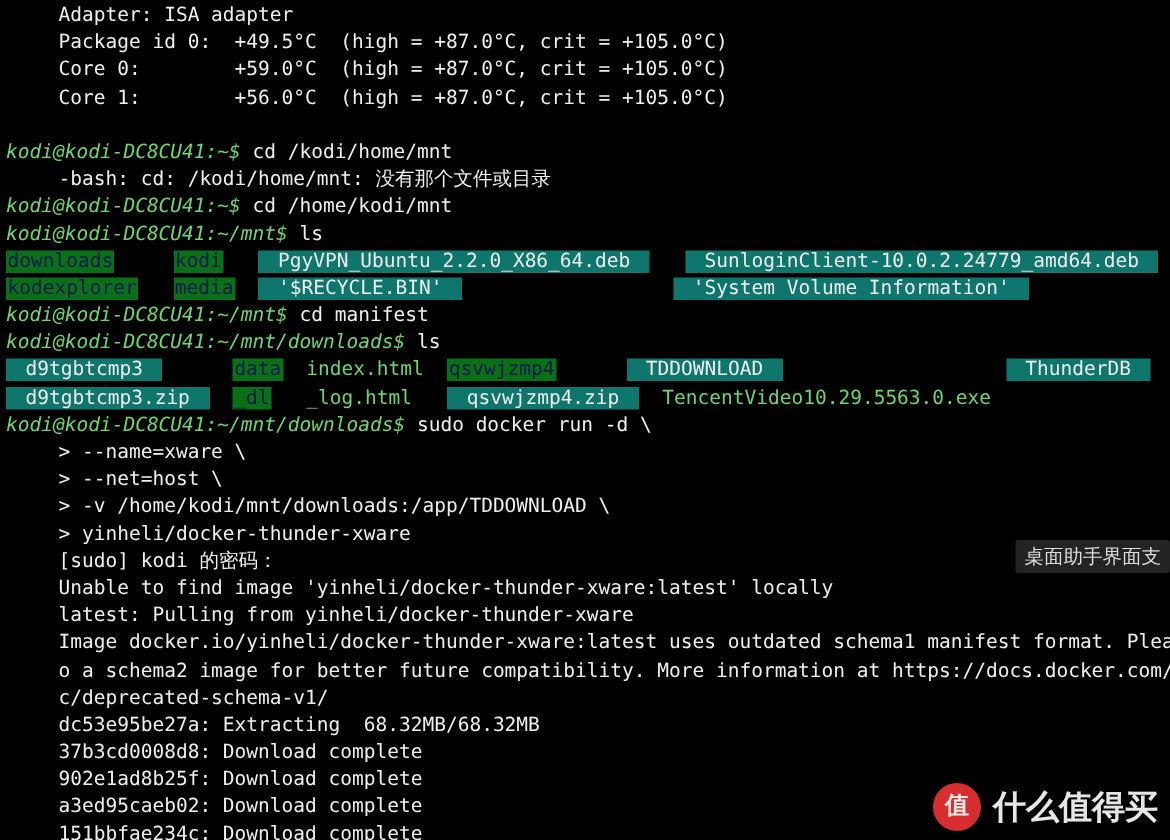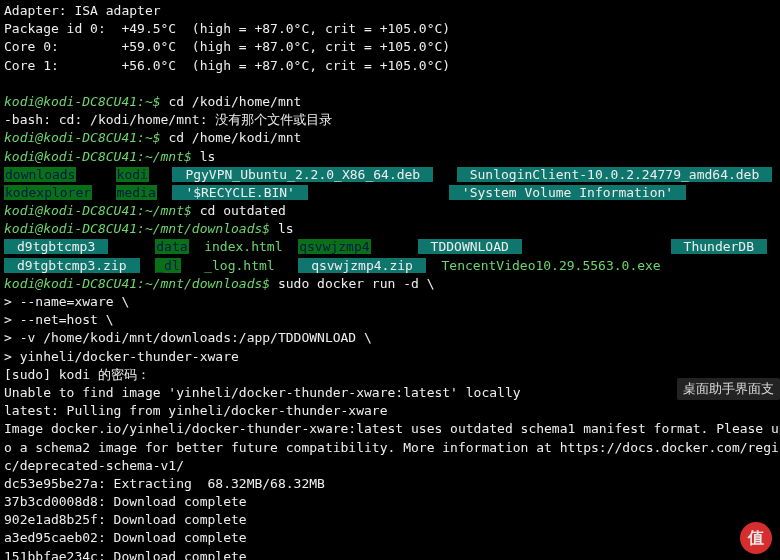--- a/index.html
+++ b/index.html
@@ -9,21 +9,21 @@
     font-size: 13px;
     line-height: 1.4;
     color: #ccc;
     width: 780px;
     height: 560px;
     overflow: hidden;
     position: relative;
     padding: 2px 4px;
   }
   .line { white-space: pre; }
-  .white { color: #eee; }
+  .white { color: #eee; margin-left: 35px; }
   .green { color: #6dd66d; }
   .hl-green { background: #0f766e; color: #eee; padding: 0 13px; }
   .hl-darkblue { background: #0a7018; color: #001a4d; padding: 0 1px; }
   .prompt { color: #6dd66d; font-style: italic; }
   .cmd { color: #eee; }
   .watermark {
     position: absolute;
     right: 8px;
     bottom: 6px;
     display: flex;
@@ -42,21 +42,21 @@
     color: #fff;
     display: flex;
     align-items: center;
     justify-content: center;
     font-size: 16px;
     font-weight: bold;
   }
   .tooltip {
     position: absolute;
     right: 0;
-    top: 378px;
+    top: 360px;
     background: rgba(50,50,50,0.7);
     color: #ddd;
     font-family: sans-serif;
     font-size: 13px;
     padding: 2px 6px;
     border-radius: 2px;
   }
 </style>
 </head>
 <body>
@@ -68,21 +68,21 @@
 <div class="line">&nbsp;</div>
 
 <div class="line"><span class="prompt"><span>kodi@kodi-DC8CU41</span>:<span>~</span>$</span> <span class="cmd">cd /kodi/home/mnt</span></div>
 <div class="line white">-bash: cd: /kodi/home/mnt: 没有那个文件或目录</div>
 <div class="line"><span class="prompt"><span>kodi@kodi-DC8CU41</span>:<span>~</span>$</span> <span class="cmd">cd /home/kodi/mnt</span></div>
 <div class="line"><span class="prompt"><span>kodi@kodi-DC8CU41</span>:<span>~/mnt</span>$</span> <span class="cmd">ls</span></div>
 
 <div class="line"><span class="hl-darkblue">downloads</span>     <span class="hl-darkblue">kodi</span>   <span class="hl-green">PgyVPN_Ubuntu_2.2.0_X86_64.deb</span>   <span class="hl-green">SunloginClient-10.0.2.24779_amd64.deb</span></div>
 <div class="line"><span class="hl-darkblue">kodexplorer</span>   <span class="hl-darkblue">media</span>  <span class="hl-green">'$RECYCLE.BIN'</span>                  <span class="hl-green">'System Volume Information'</span></div>
 
-<div class="line"><span class="prompt"><span>kodi@kodi-DC8CU41</span>:<span>~/mnt</span>$</span> <span class="cmd">cd outdated</span></div>
+<div class="line"><span class="prompt"><span>kodi@kodi-DC8CU41</span>:<span>~/mnt</span>$</span> <span class="cmd">cd manifest</span></div>
 <div class="line"><span class="prompt"><span>kodi@kodi-DC8CU41</span>:<span>~/mnt/downloads</span>$</span> <span class="cmd">ls</span></div>
 
 <div class="line"><span class="hl-green">d9tgbtcmp3</span>      <span class="hl-darkblue">data</span>  <span class="green">index.html</span>  <span class="hl-darkblue">qsvwjzmp4</span>      <span class="hl-green">TDDOWNLOAD</span>                   <span class="hl-green">ThunderDB</span></div>
 <div class="line"><span class="hl-green">d9tgbtcmp3.zip</span>  <span class="hl-darkblue">_dl</span>   <span class="green">_log.html</span>   <span class="hl-green">qsvwjzmp4.zip</span>  <span class="green">TencentVideo10.29.5563.0.exe</span></div>
 
 <div class="line"><span class="prompt"><span>kodi@kodi-DC8CU41</span>:<span>~/mnt/downloads</span>$</span> <span class="cmd">sudo docker run -d \</span></div>
 <div class="line white">&gt; --name=xware \</div>
 <div class="line white">&gt; --net=host \</div>
 <div class="line white">&gt; -v /home/kodi/mnt/downloads:/app/TDDOWNLOAD \</div>
 <div class="line white">&gt; yinheli/docker-thunder-xware</div>
@@ -96,13 +96,14 @@
 <div class="line white">dc53e95be27a: Extracting  68.32MB/68.32MB</div>
 <div class="line white">37b3cd0008d8: Download complete</div>
 <div class="line white">902e1ad8b25f: Download complete</div>
 <div class="line white">a3ed95caeb02: Download complete</div>
 <div class="line white">151bbfae234c: Download complete</div>
 
 <div class="tooltip">桌面助手界面支</div>
 
 <div class="watermark">
   <div class="wm-badge">值</div>
+  <span>什么值得买</span>
 </div>
 
 </body></html>

